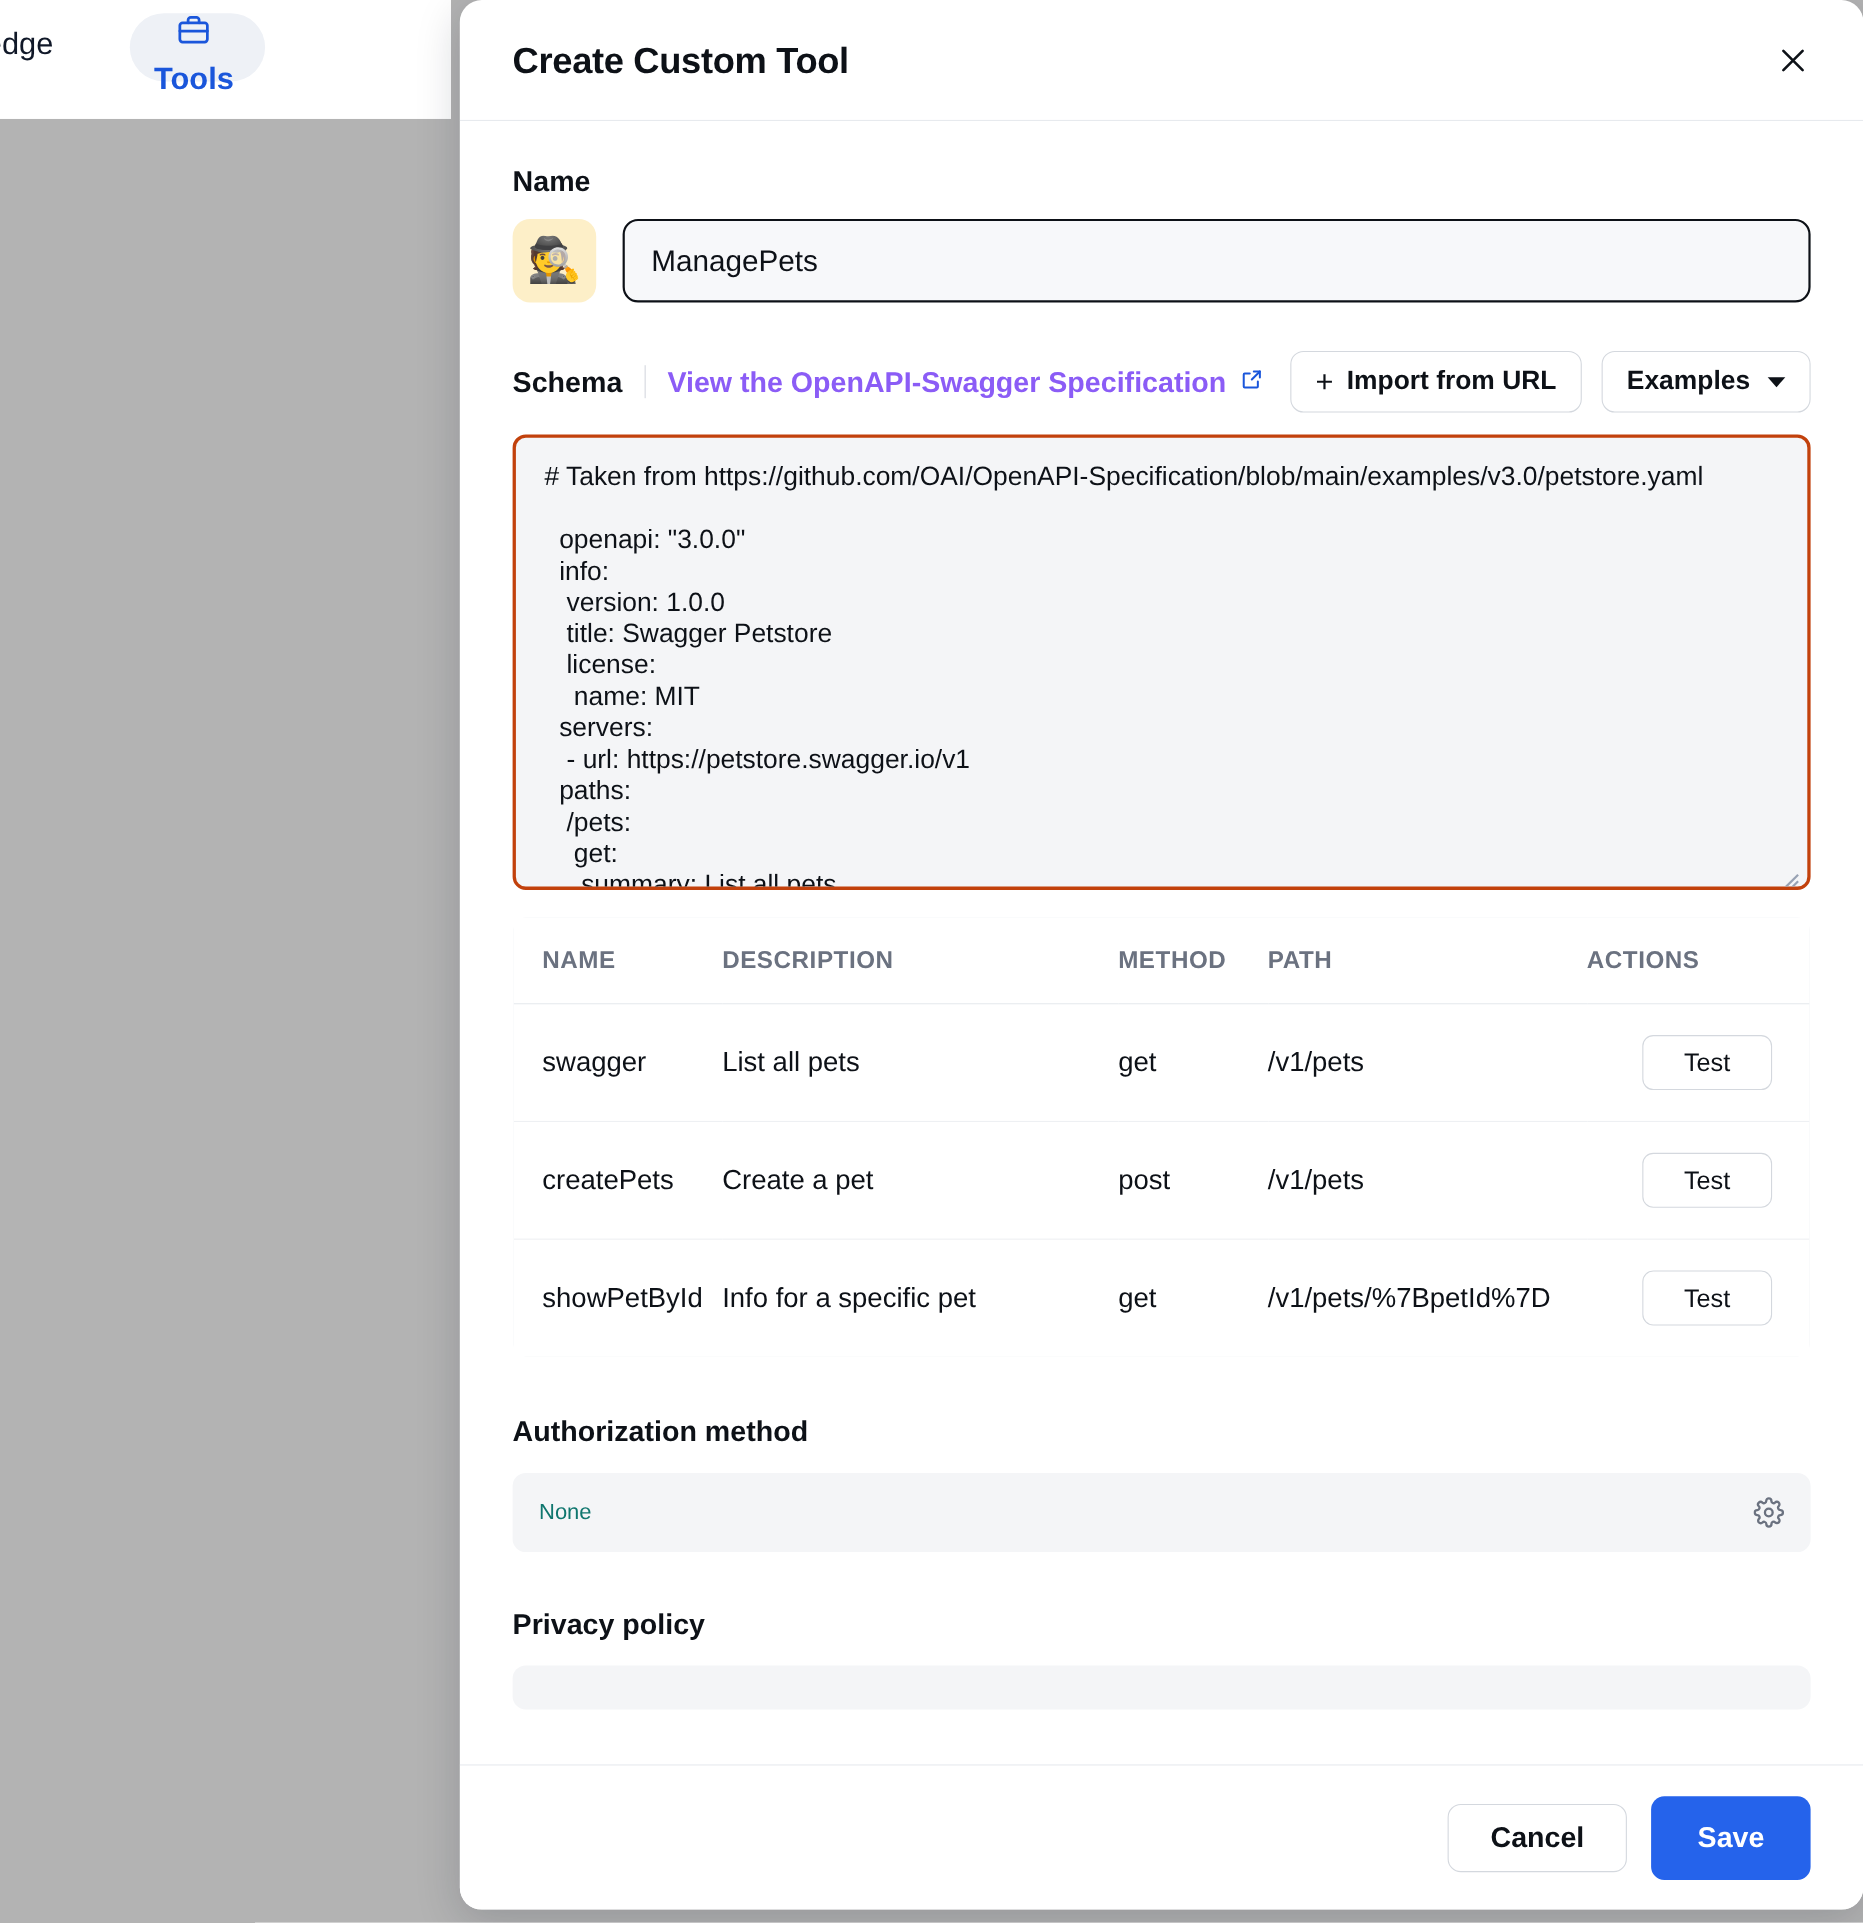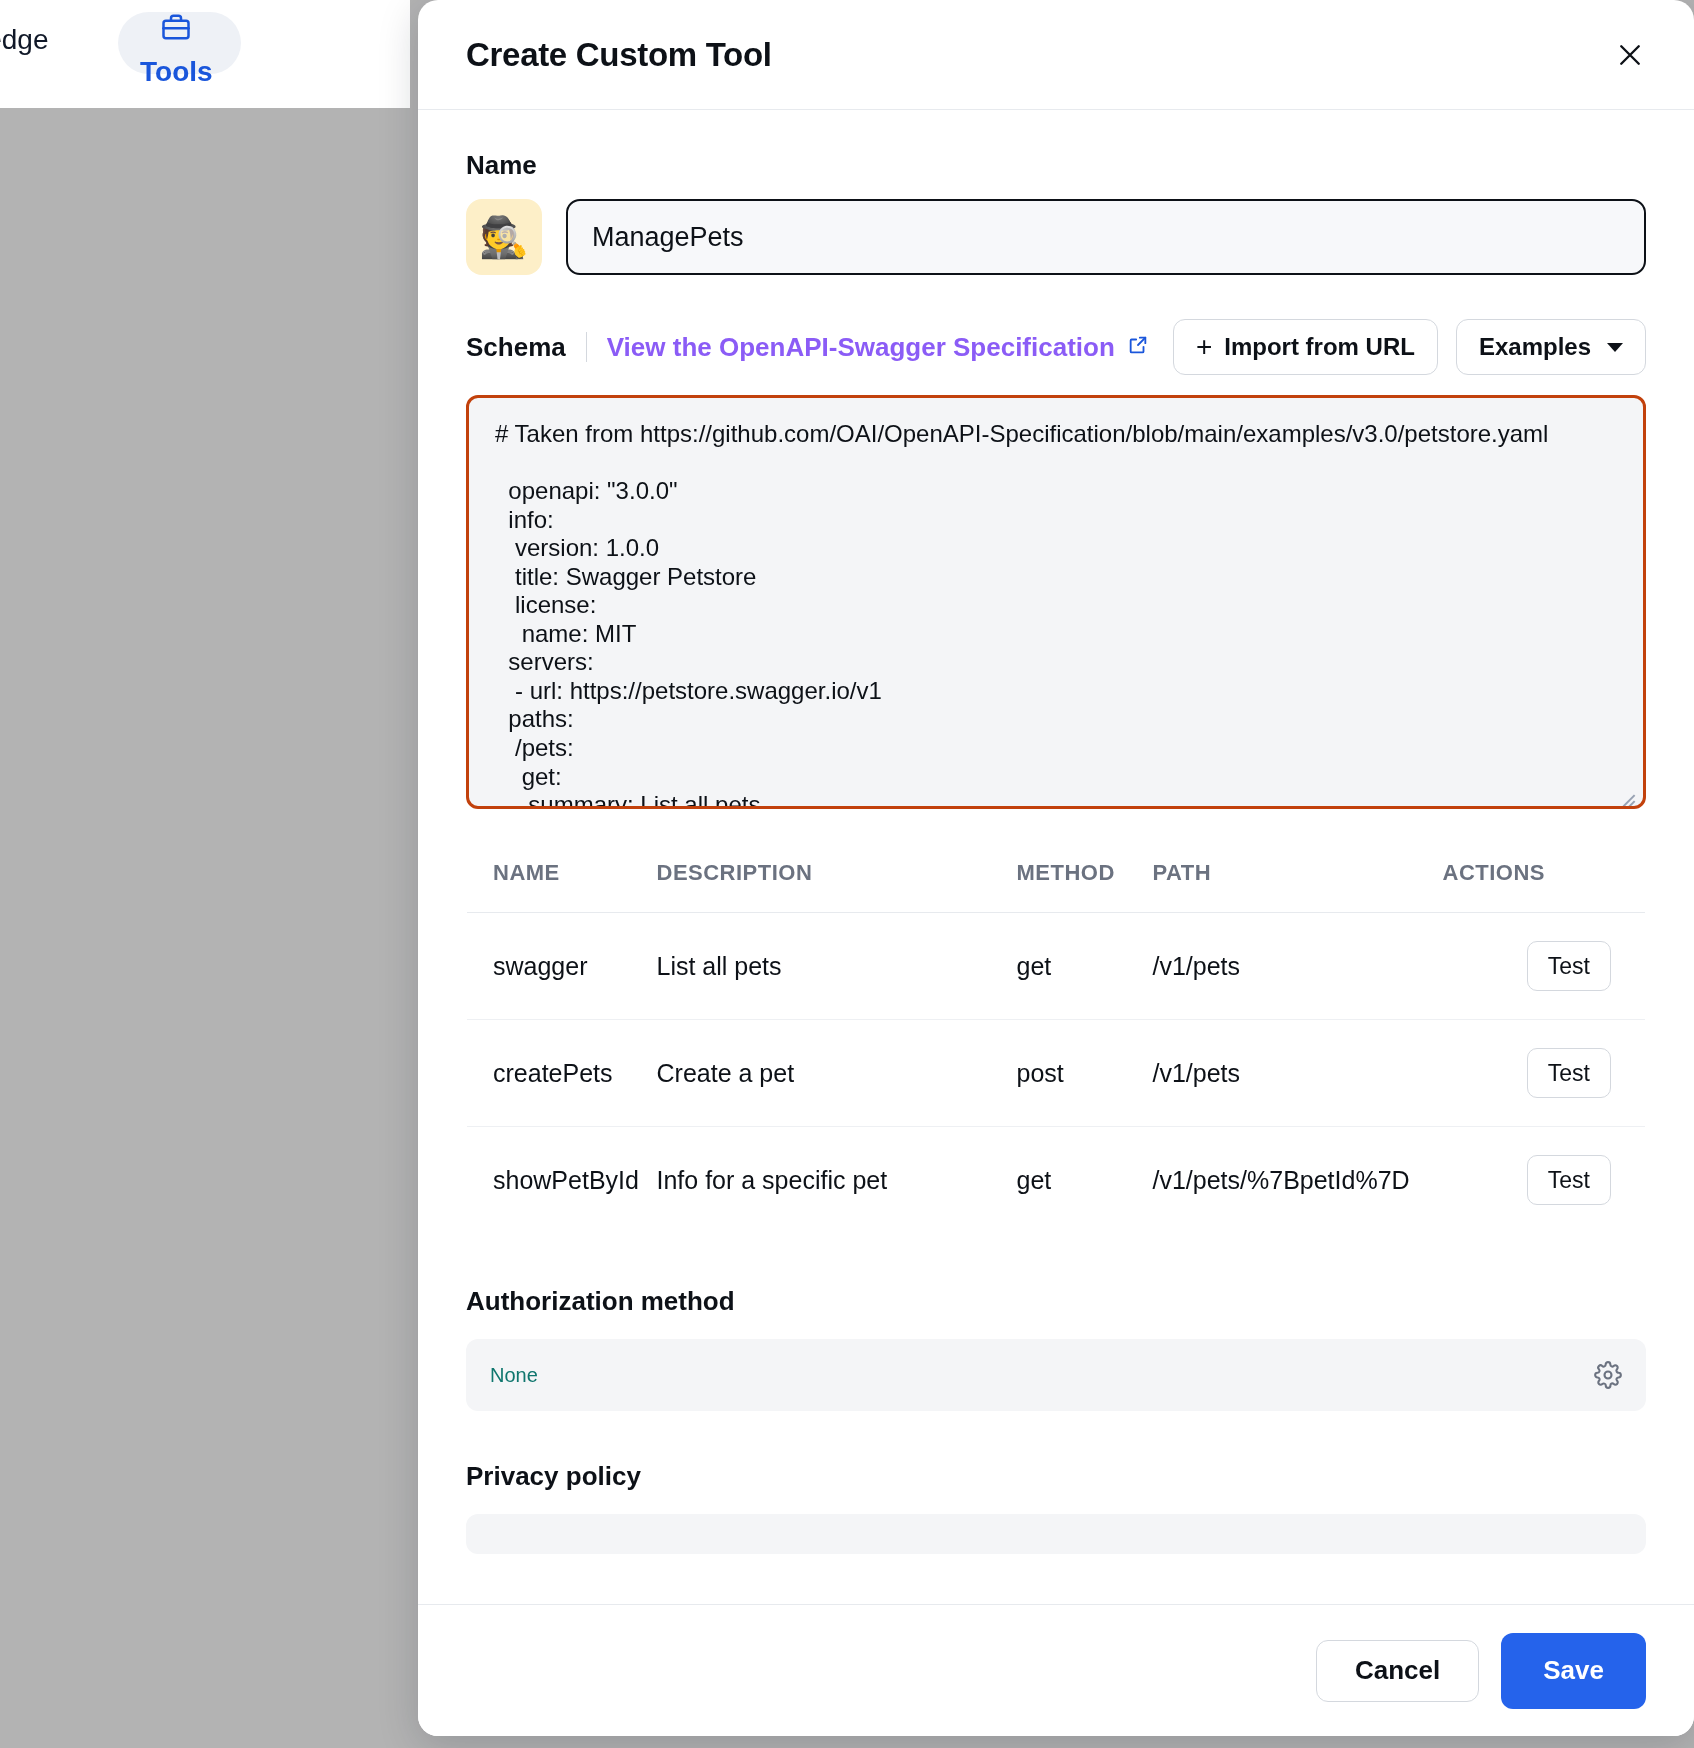--- a/index.html
+++ b/index.html
@@ -195,21 +195,21 @@
   .col-desc  { width: 360px; }
   .col-method{ width: 136px; }
   .col-path  { width: 290px; }
   .col-act   { text-align: right; padding-right: 34px !important; }
   td.col-name { padding-left: 26px !important; }
   td.col-desc { color: #6b7280; }
   th.col-name { padding-left: 26px !important; }
   th.col-act  { text-align: right; padding-right: 34px !important; }
   .test-btn {
     display: inline-flex; align-items: center; justify-content: center;
-    min-width: 82px; height: 50px; padding: 0 20px;
+    min-width: 82px; height: 50px; padding: 0 37px;
     border: 1px solid #d4d8de; border-radius: 10px;
     background: #ffffff; font-size: 23px; color: #0d1117;
     cursor: pointer; font-family: "Liberation Sans", sans-serif;
   }
 
   
   #auth-label { margin-top: 52px; }
   #auth-field {
     margin-top: 22px; height: 72px;
     background: #f4f5f7; border-radius: 12px;

